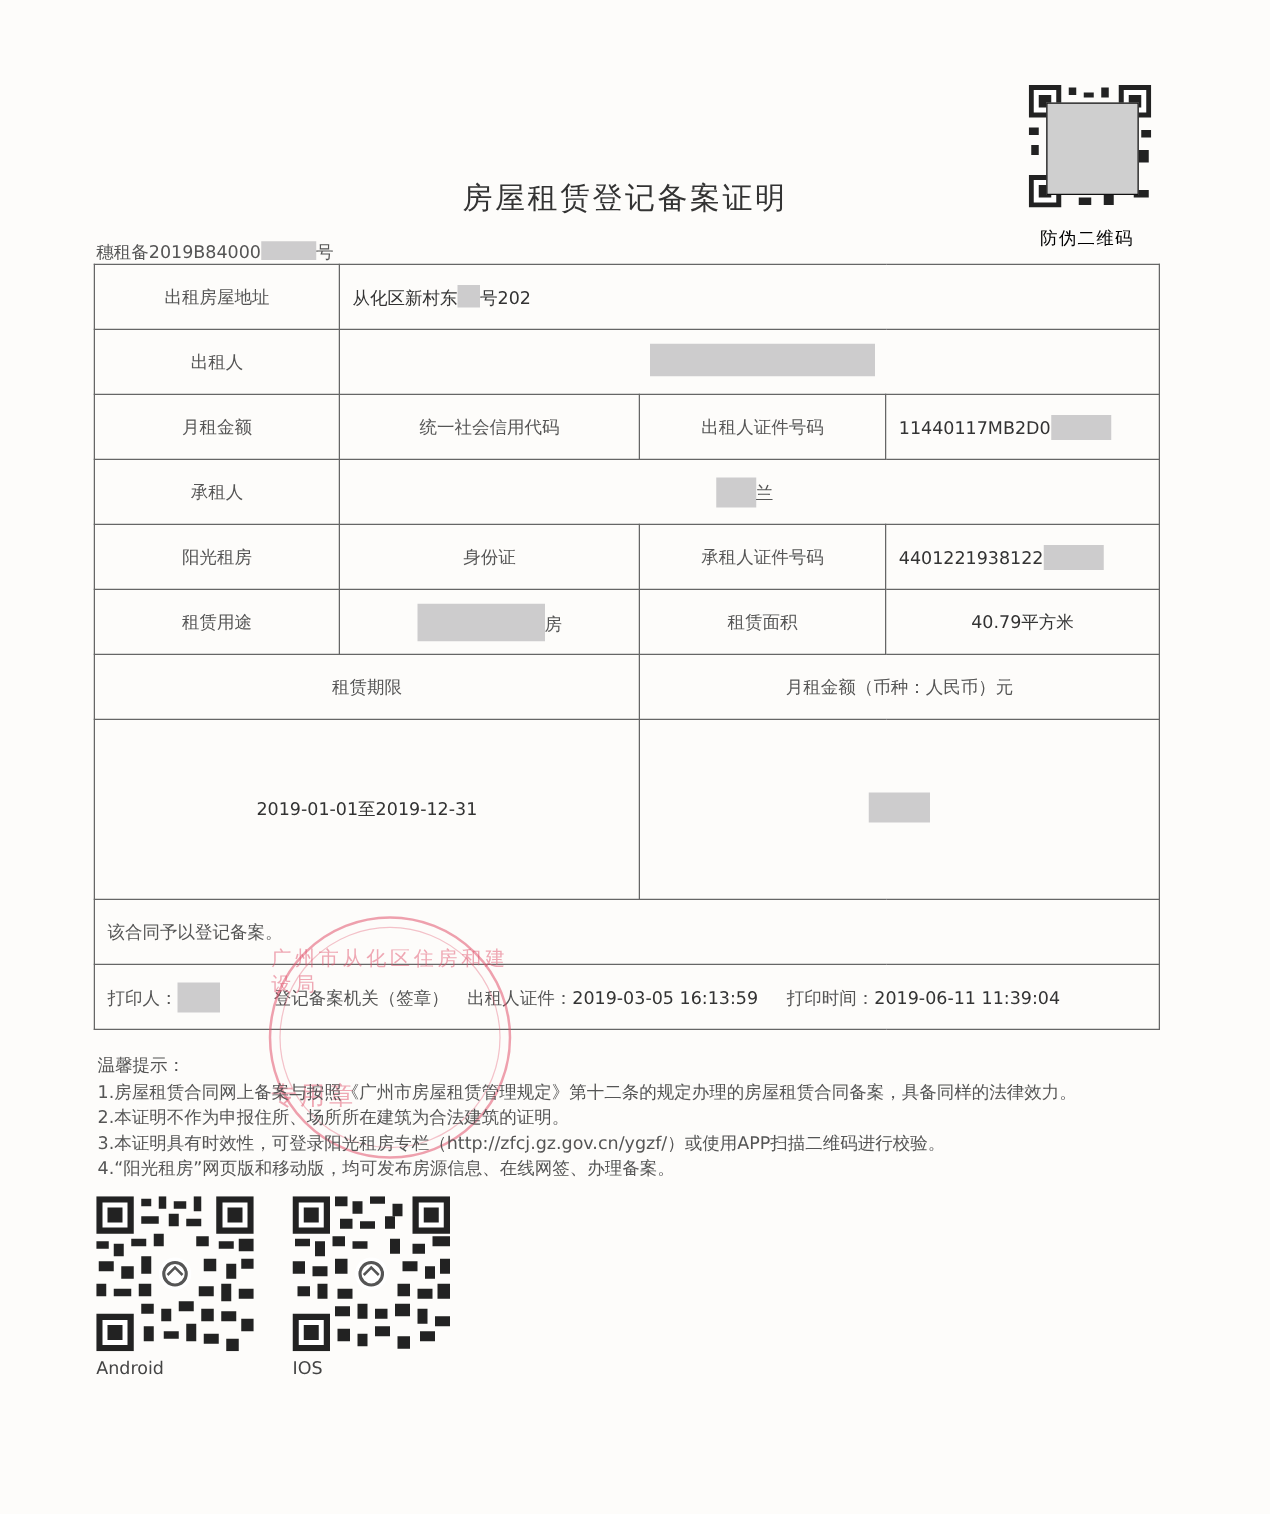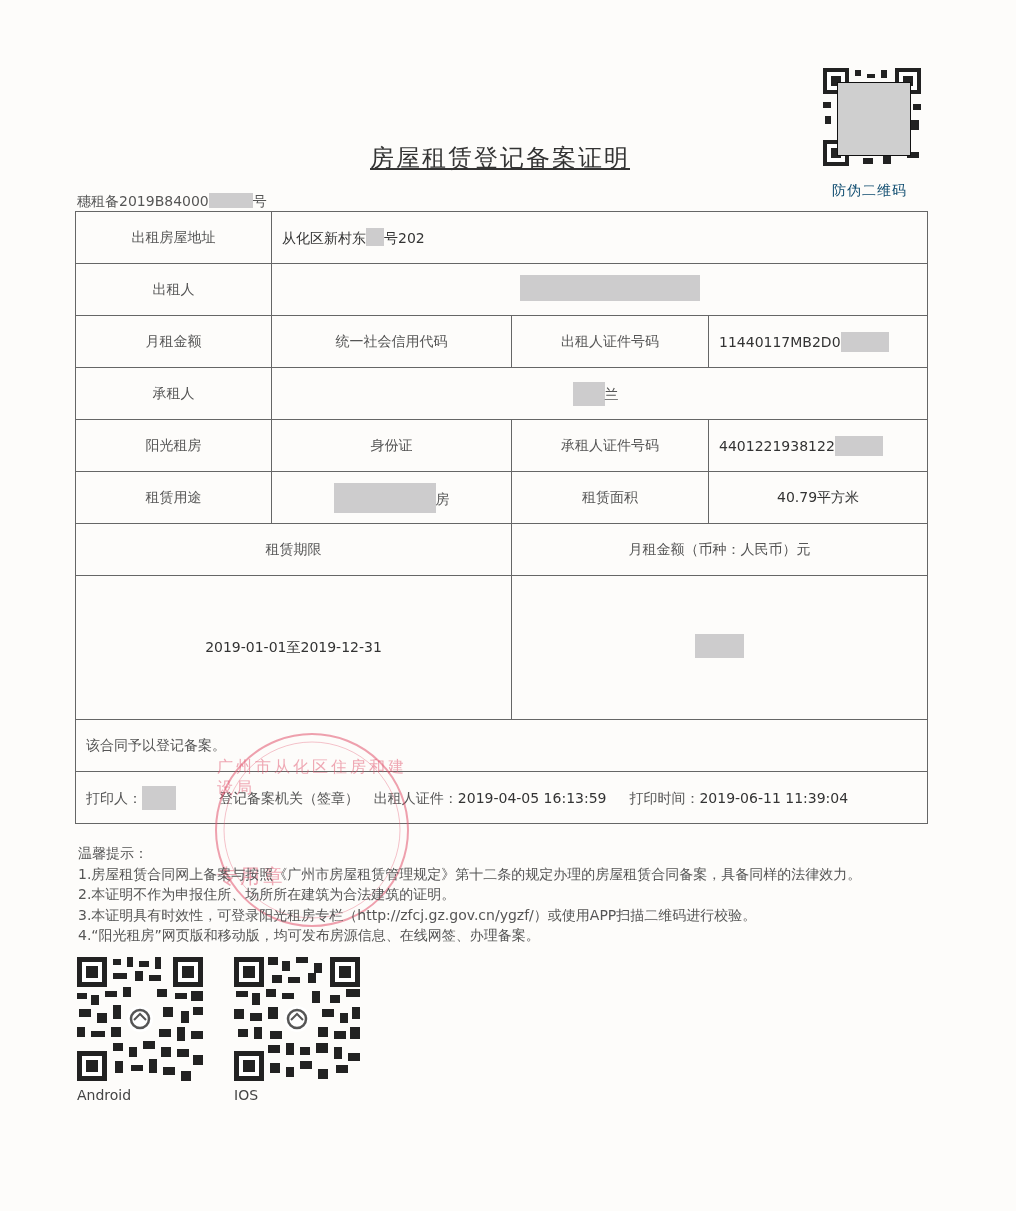--- a/index.html
+++ b/index.html
@@ -7,22 +7,22 @@
     width:1016px; height:1211px; position:relative; overflow:hidden;
     background:#fdfcfa;
     font-family:"DejaVu Sans", "Liberation Sans", sans-serif;
     color:#444;
   }
   .abs { position:absolute; }
   .redact { background:#cdcccd; display:inline-block; }
   
   #anti-qr { left:823px; top:68px; width:98px; height:98px; }
   #anti-qr .mask { position:absolute; left:14px; top:14px; width:72px; height:72px; background:#cfcfcf; border:1px solid #111; }
-  #anti-qr-label { left:832px; top:182px; font-size:14px; color:#0c4a6e; letter-spacing:1px; }
-  #title { left:0; width:1000px; top:142px; text-align:center; font-size:24px; color:#333; letter-spacing:2px; padding-left:0;text-decoration:underline; }
+  #anti-qr-label { left:832px; top:182px; font-size:14px; color:#000000; letter-spacing:1px; }
+  #title { left:0; width:1000px; top:142px; text-align:center; font-size:24px; color:#333; letter-spacing:2px; padding-left:0; }
   #title span { position:relative; left:0; }
   #doc-no { left:77px; top:193px; font-size:14px; color:#555; }
   #doc-no .redact { width:44px; height:15px; vertical-align:-2px; }
 
   
   #main-table { left:75px; top:211px; width:852px; border-collapse:collapse; table-layout:fixed; }
   #main-table td { border:1.5px solid #666; font-size:14px; color:#555; text-align:center; padding:0; }
   #main-table td.left { text-align:left; padding-left:10px; }
   .r54 { height:52px; }
   .r-big { height:144px; }
@@ -125,21 +125,21 @@
   </tr>
   <tr class="r54">
     <td colspan="4" class="left">该合同予以登记备案。</td>
   </tr>
   <tr class="r54">
     <td colspan="4" class="left" style="white-space:nowrap">
       <span>打印人：</span><span class="redact" style="width:34px;height:24px;vertical-align:-7px"></span>
       <span style="display:inline-block;width:34px"></span>
       <span>登记备案机关（签章）</span>
       <span style="display:inline-block;width:6px"></span>
-      <span>出租人证件：</span><span class="val" style="color:#333">2019-04-05 16:13:59</span>
+      <span>出租人证件：</span><span class="val" style="color:#333">2019-03-05 16:13:59</span>
       <span style="display:inline-block;width:14px"></span>
       <span>打印时间：</span><span style="color:#333">2019-06-11 11:39:04</span>
     </td>
   </tr>
 </tbody>
   </table>
 
 <div id="stamp" class="abs">
   <svg width="190" height="190" viewBox="0 0 190 190">
     <circle cx="95" cy="95" r="88" fill="none" stroke="rgba(226,84,110,0.35)" stroke-width="1"></circle>

